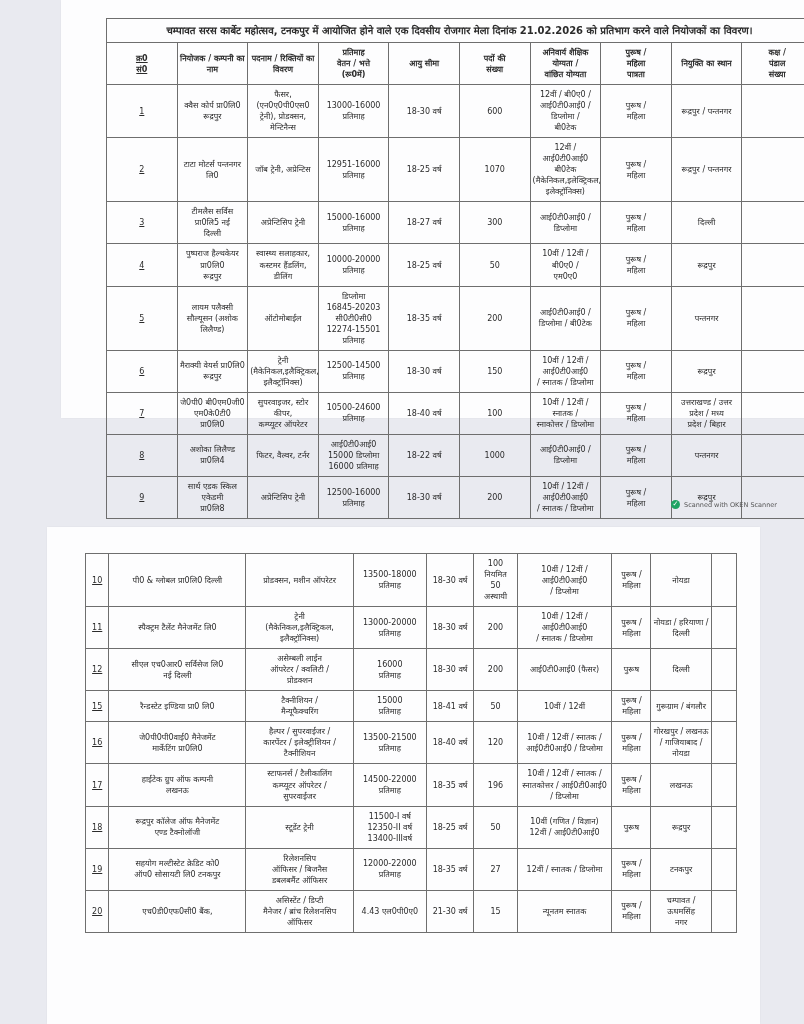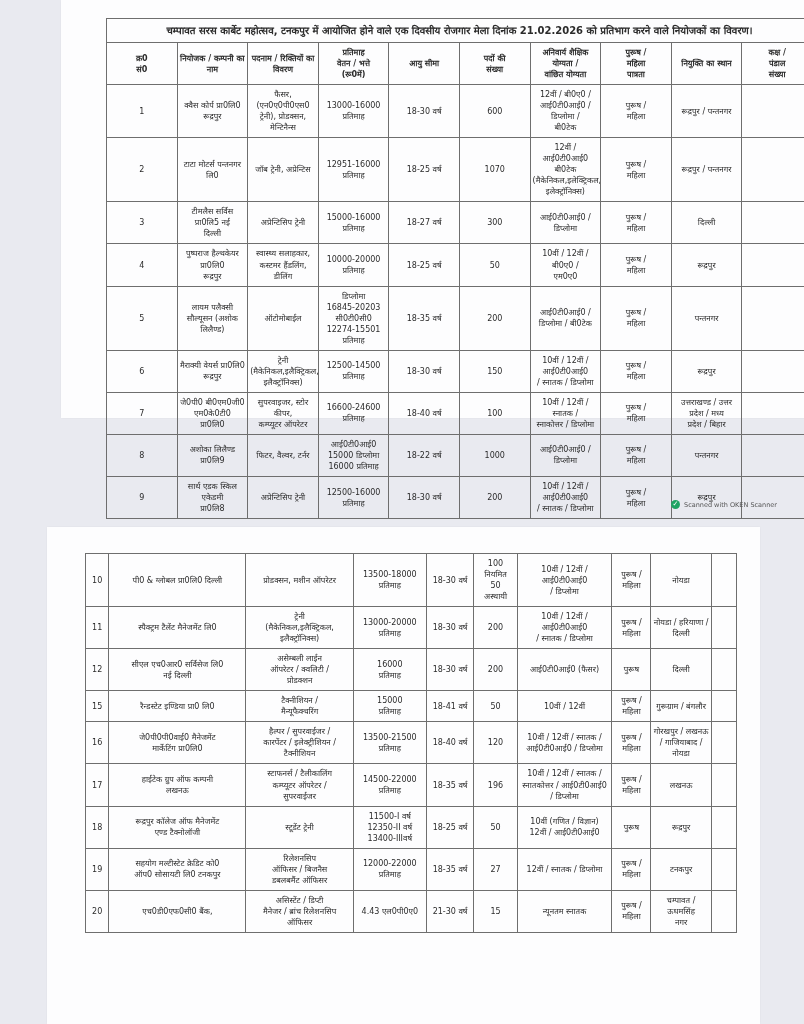--- a/index.html
+++ b/index.html
@@ -32,21 +32,21 @@
     white-space:pre-line;
     overflow:hidden;
   }
   th.title {
     font-size:10px; font-weight:bold; padding:5px 18px;
     line-height:1.5;
   }
   th.colhead { font-weight:bold; font-size:8px; padding:6px 1px; }
 
   
-  .c0 { width:3.1%; }  .c1 { width:21.9%;margin-left:25px; } .c2 { width:17%; }
+  .c0 { width:3.1%;text-decoration:underline; }  .c1 { width:21.9%;margin-left:25px; } .c2 { width:17%; }
   .c3 { width:11.3%; } .c4 { width:7.1%; }  .c5 { width:6.4%; }
   .c6 { width:14.9%; } .c7 { width:5.7%; }  .c8 { width:9.2%; }
   .c9 { width:3.4%; }
 
   td.c0 { vertical-align:top; padding-top:6px; }
 
   .scan-badge {
     position:absolute; left:610px; top:500px;
     display:flex; align-items:center; gap:4px;
     font-size:6.5px; color:#555;
@@ -190,36 +190,36 @@
 महिला</td>
           <td class="c8">रूद्रपुर</td>
           <td class="c9"></td>
         </tr>
         <tr>
           <td class="c0">7</td>
           <td class="c1">जे0पी0 बी0एम0जी0 एम0के0टी0
 प्रा0लि0</td>
           <td class="c2">सुपरवाइजर, स्टोर कीपर,
 कम्प्यूटर ऑपरेटर</td>
-          <td class="c3">16600-24600
+          <td class="c3">10500-24600
 प्रतिमाह</td>
           <td class="c4">18-40 वर्ष</td>
           <td class="c5">100</td>
           <td class="c6">10वीं / 12वीं / स्नातक /
 स्नाकोत्तर / डिप्लोमा</td>
           <td class="c7">पुरूष /
 महिला</td>
           <td class="c8">उत्तराखण्ड / उत्तर
 प्रदेश / मध्य
 प्रदेश / बिहार</td>
           <td class="c9"></td>
         </tr>
         <tr>
           <td class="c0">8</td>
-          <td class="c1">अशोका लिलैण्ड प्रा0लि9</td>
+          <td class="c1">अशोका लिलैण्ड प्रा0लि4</td>
           <td class="c2">फिटर, वैल्वर, टर्नर</td>
           <td class="c3">आई0टी0आई0
 15000 डिप्लोमा
 16000 प्रतिमाह</td>
           <td class="c4">18-22 वर्ष</td>
           <td class="c5">1000</td>
           <td class="c6">आई0टी0आई0 /  डिप्लोमा</td>
           <td class="c7">पुरूष /
 महिला</td>
           <td class="c8">पन्तनगर</td>

